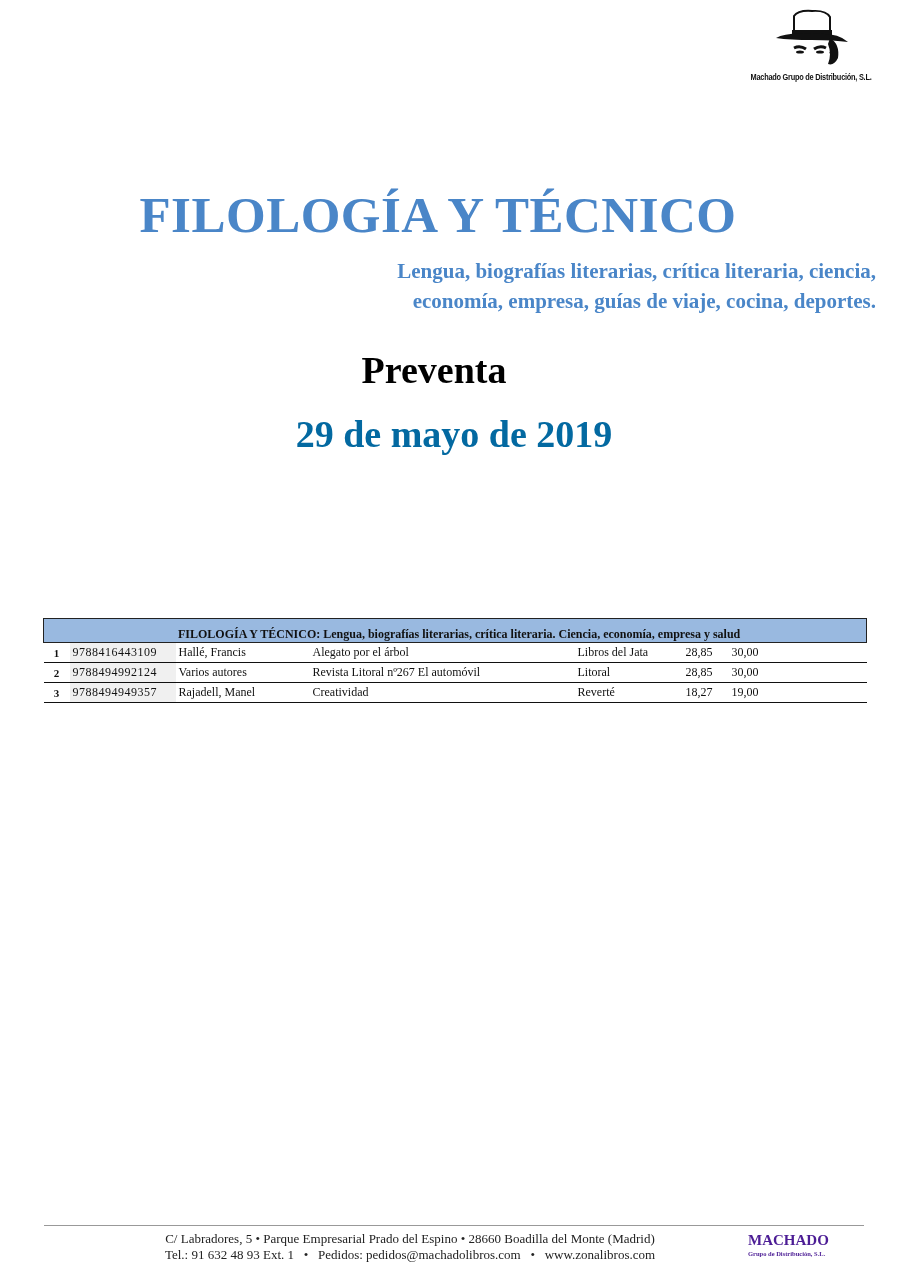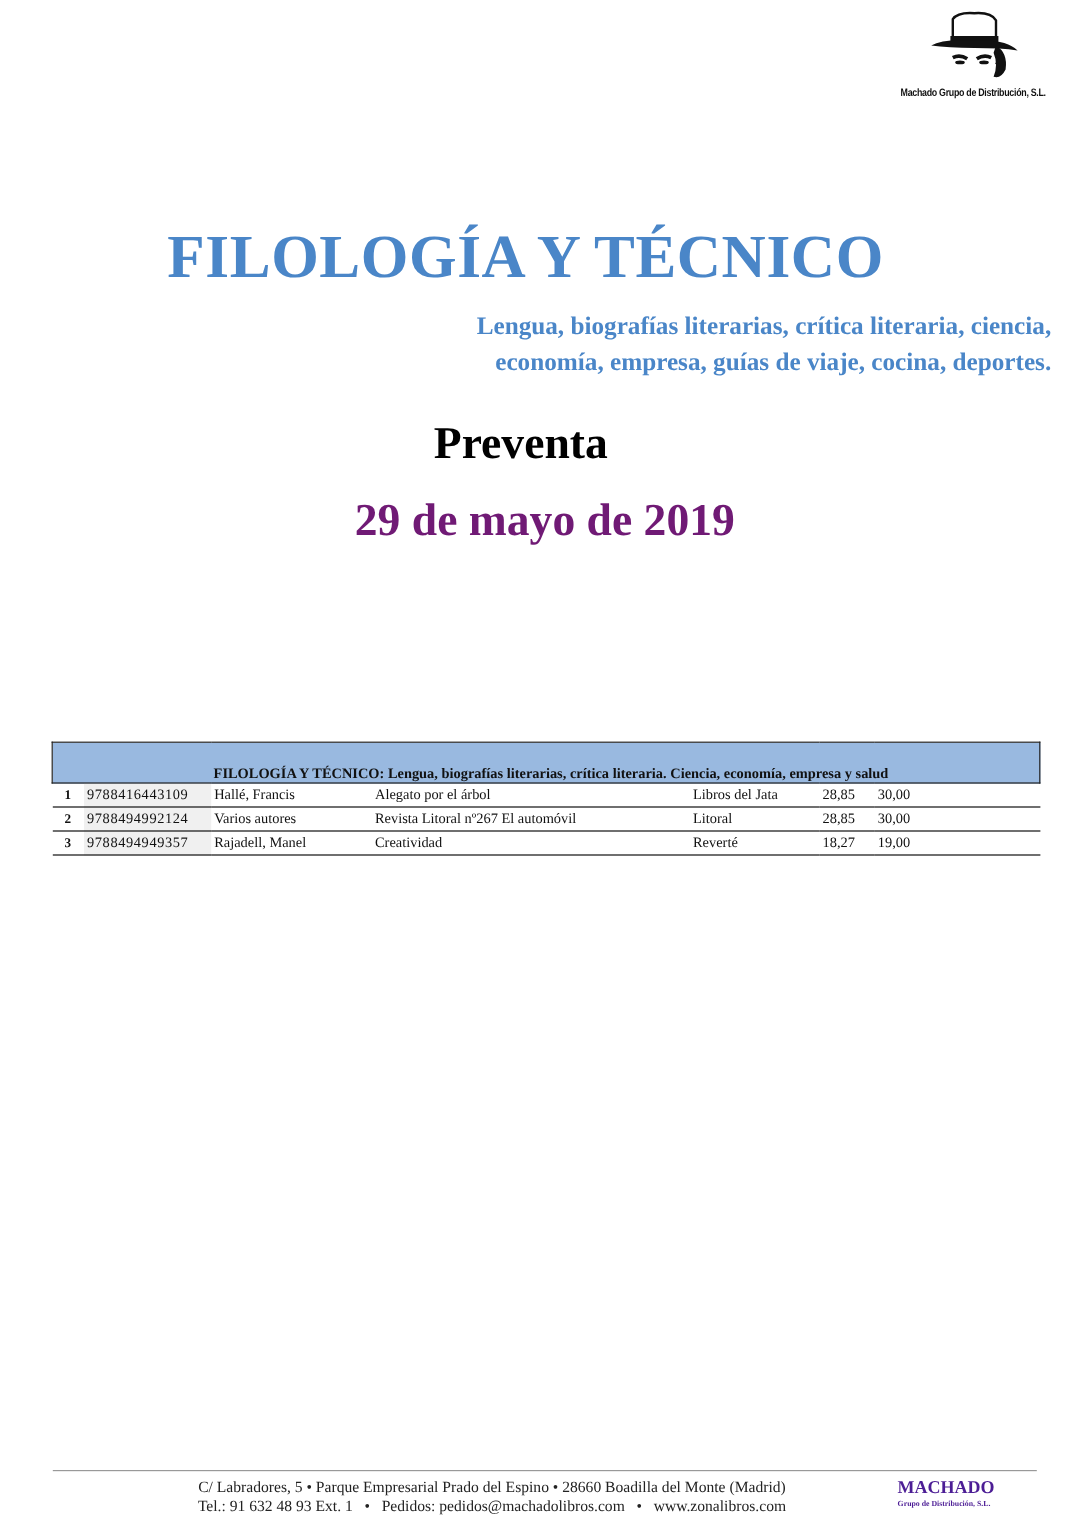--- a/index.html
+++ b/index.html
@@ -66,21 +66,21 @@
       color: #000;
     }
     .date {
       position: absolute;
       left: 0; width: 868px;
       top: 412px;
       text-align: center;
       font-family: "Liberation Serif", "DejaVu Serif", serif;
       font-weight: bold;
       font-size: 38px;
-      color: #701a75;
+      color: #0369a1;
       padding-left: 40px;
     }
     .table-wrap {
       position: absolute;
       left: 43px;
       top: 618px;
       width: 824px;
     }
     table {
       width: 824px;
@@ -88,21 +88,21 @@
       font-family: "Liberation Serif", "DejaVu Serif", serif;
       font-size: 12px;
     }
     thead th {
       background: #99b9e0;
       border: 1.5px solid #222;
       height: 19px;
       font-weight: bold;
       font-size: 12px;
       text-align: left;
-      padding: 18px 0 0 0;
+      padding: 8px 0 0 0;
       color: #111;
     }
     thead th .hdr-text { padding-left: 134px; white-space: nowrap; }
     tbody td {
       height: 20px;
       border-bottom: 1.5px solid #111;
       padding: 0 3px;
       white-space: nowrap;
       color: #111;
       vertical-align: middle;

